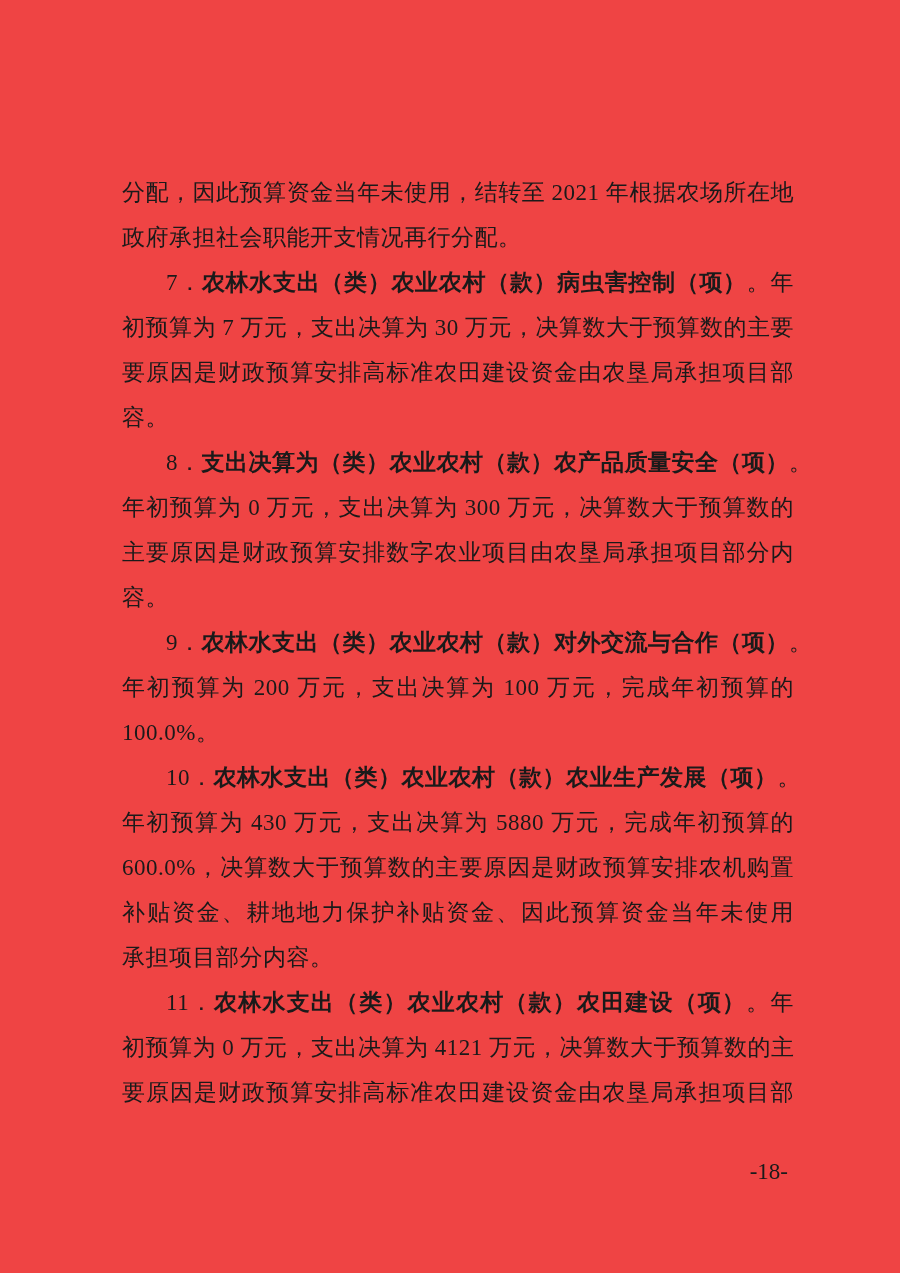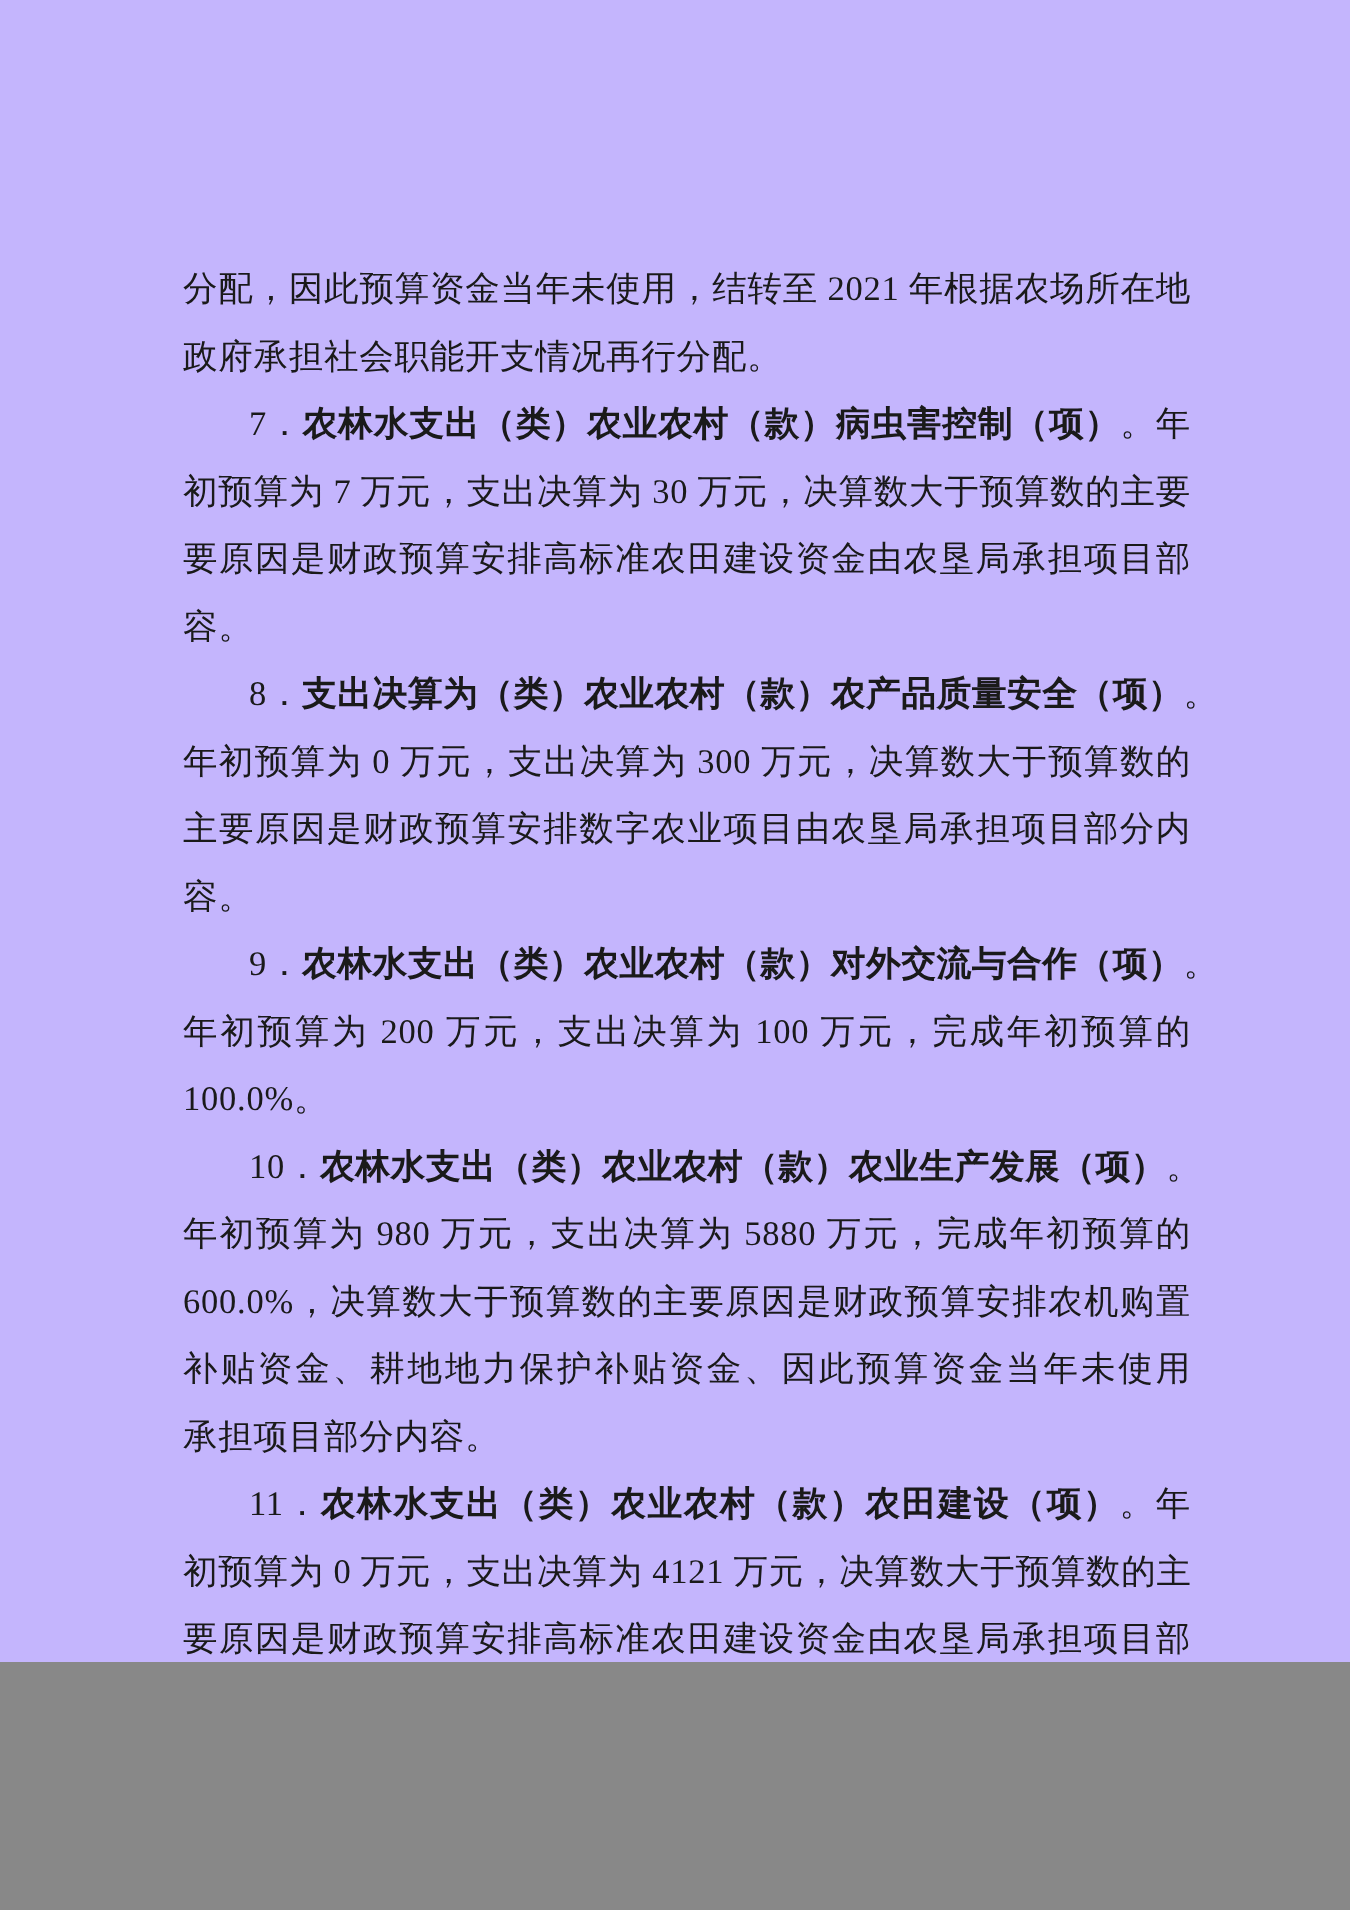--- a/index.html
+++ b/index.html
@@ -1,20 +1,20 @@
 <!DOCTYPE html>
 <html lang="zh"><head>
 <meta charset="utf-8">
 <style>
   html,body { margin:0; padding:0; background:#888; }
   .page {
     position:relative;
-    width:900px; height:1108px;
+    width:900px; height:1273px;
     margin:0 auto;
-    background:#c4b5fd;
+    background:#ef4444;
     color:#1a1a1a;
     font-family:"Liberation Serif", serif;
     overflow:hidden;
   }
   .text-block {
     position:absolute;
     left:122px; top:170px;
     width:672px;
   }
   .line {
@@ -56,21 +56,21 @@
       <div class="line fill"><span class="seg">要原因是财政预算安排高标准农田建设资金由农垦局承担项目部</span></div>
       <div class="line end"><span class="seg">容。</span></div>
       <div class="line fill indent"><span class="seg">8．</span><span class="seg-bold">支出决算为（类）农业农村（款）农产品质量安全（项）</span><span class="seg">。</span></div>
       <div class="line fill"><span class="seg">年初预算为 0 万元，支出决算为 300 万元，决算数大于预算数的</span></div>
       <div class="line fill"><span class="seg">主要原因是财政预算安排数字农业项目由农垦局承担项目部分内</span></div>
       <div class="line end"><span class="seg">容。</span></div>
       <div class="line fill indent"><span class="seg">9．</span><span class="seg-bold">农林水支出（类）农业农村（款）对外交流与合作（项）</span><span class="seg">。</span></div>
       <div class="line fill"><span class="seg">年初预算为 200 万元，支出决算为 100 万元，完成年初预算的</span></div>
       <div class="line end"><span class="seg">100.0%。</span></div>
       <div class="line fill indent"><span class="seg">10．</span><span class="seg-bold">农林水支出（类）农业农村（款）农业生产发展（项）</span><span class="seg">。</span></div>
-      <div class="line fill"><span class="seg">年初预算为 980 万元，支出决算为 5880 万元，完成年初预算的</span></div>
+      <div class="line fill"><span class="seg">年初预算为 430 万元，支出决算为 5880 万元，完成年初预算的</span></div>
       <div class="line fill"><span class="seg">600.0%，决算数大于预算数的主要原因是财政预算安排农机购置</span></div>
       <div class="line fill"><span class="seg">补贴资金、耕地地力保护补贴资金、因此预算资金当年未使用</span></div>
       <div class="line end"><span class="seg">承担项目部分内容。</span></div>
       <div class="line fill indent"><span class="seg">11．</span><span class="seg-bold">农林水支出（类）农业农村（款）农田建设（项）</span><span class="seg">。年</span></div>
       <div class="line fill"><span class="seg">初预算为 0 万元，支出决算为 4121 万元，决算数大于预算数的主</span></div>
       <div class="line fill"><span class="seg">要原因是财政预算安排高标准农田建设资金由农垦局承担项目部</span></div>
     </main>
   <div class="page-number">-18-</div>
 </div>
 

